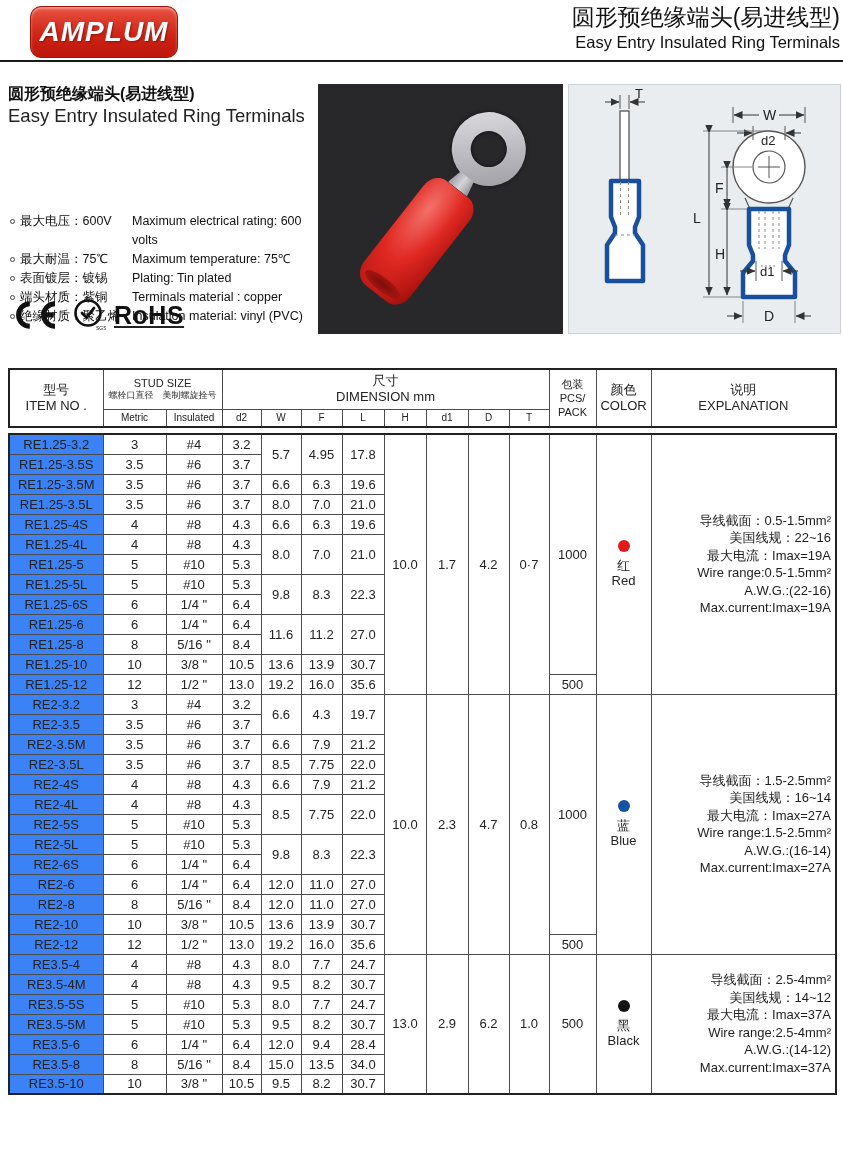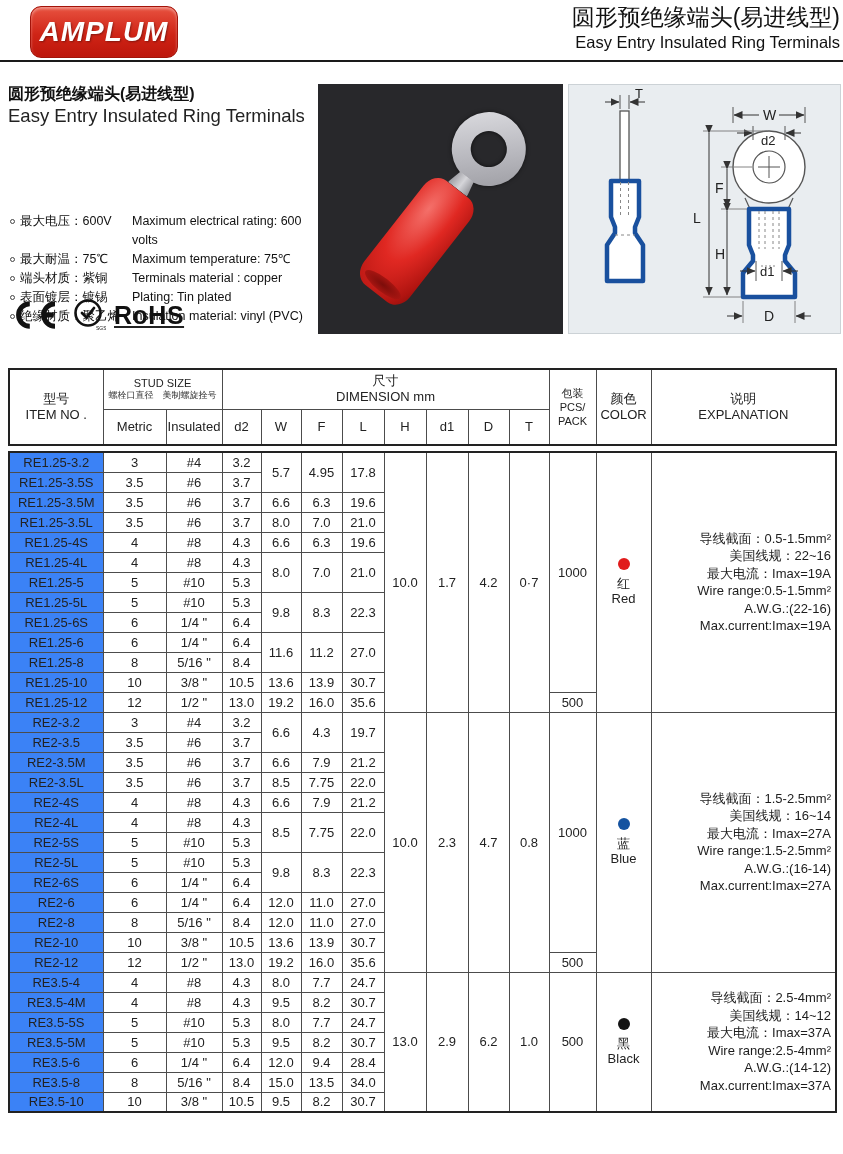--- a/index.html
+++ b/index.html
@@ -48,21 +48,21 @@
   .diagram { position:absolute; left:560px; top:0; width:273px; height:250px; background:#e9edf0; border:1px solid #ccd2d6; }
 
   
   .table-wrap { position:absolute; left:8px; top:368px; width:827px; }
   table { border-collapse:collapse; table-layout:fixed; width:827px; font-family:"Liberation Sans",sans-serif; }
   .spec-head { border:2px solid #222; margin-bottom:5px; }
   .spec-body { border:2px solid #222; }
   th, td { border:1px solid #4c4c4c; text-align:center; vertical-align:middle; font-weight:normal; color:#222; padding:0; }
   .spec-head th { background:#fff; }
   .hr1 th { height:40px; }
-  .hr2 th { height:36px; font-size:13px;margin-top:26px; }
+  .hr2 th { height:18px; font-size:10px;margin-top:26px; }
   .h-zh { font-size:13px; line-height:16px; }
   .h-en { font-size:13px; line-height:16px; }
   .h-stud-en { font-size:11px; line-height:13px; }
   .h-stud-zh { font-size:9px; line-height:11px; color:#333; }
   .h-pack { font-size:11px; line-height:14px; }
   .spec-body td { height:20px; font-size:13px; }
   .c-item { background:#3b82f6; }
   .c-expl { text-align:right; padding:6px 4px 6px 27px; font-size:12px; line-height:17.5px; color:#1c1c1c; }
   .c-color { font-size:12px; line-height:15px; }
   .c-color .en { font-size:13px; }
@@ -99,30 +99,30 @@
         <div class="spec-row">
           <span class="spec-zh">
               <span class="bullet"></span>
               <span>最大耐温：75℃</span>
             </span>
           <span class="spec-en">Maximum temperature: 75℃</span>
         </div>
         <div class="spec-row">
           <span class="spec-zh">
               <span class="bullet"></span>
-              <span>端头材质：紫铜</span>
+              <span>表面镀层：镀锡</span>
             </span>
-          <span class="spec-en">Terminals material : copper</span>
+          <span class="spec-en">Plating: Tin plated</span>
         </div>
         <div class="spec-row">
           <span class="spec-zh">
               <span class="bullet"></span>
-              <span>表面镀层：镀锡</span>
+              <span>端头材质：紫铜</span>
             </span>
-          <span class="spec-en">Plating: Tin plated</span>
+          <span class="spec-en">Terminals material : copper</span>
         </div>
         <div class="spec-row">
           <span class="spec-zh">
               <span class="bullet"></span>
               <span>绝缘材质：聚乙烯</span>
             </span>
           <span class="spec-en">Insulation material: vinyl (PVC)</span>
         </div>
       </div>
 

